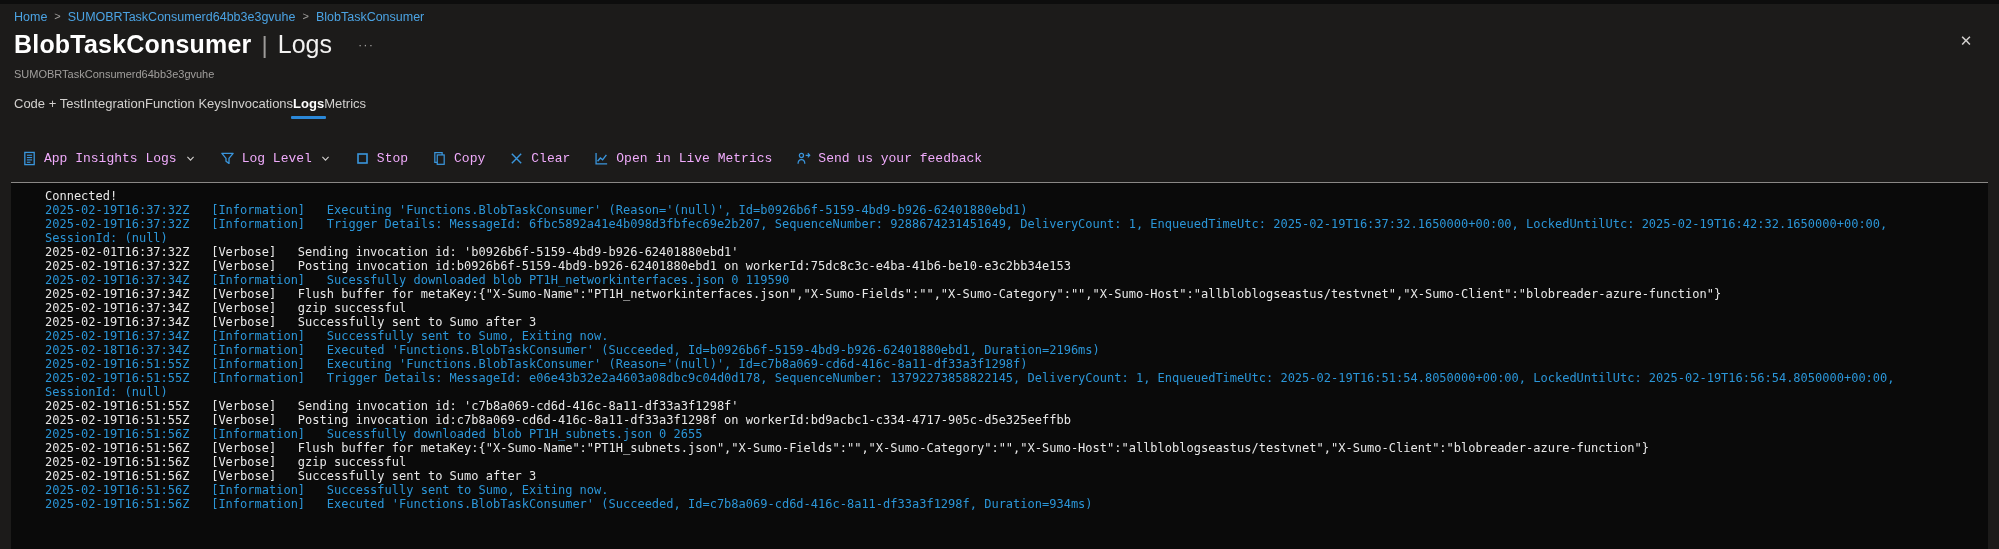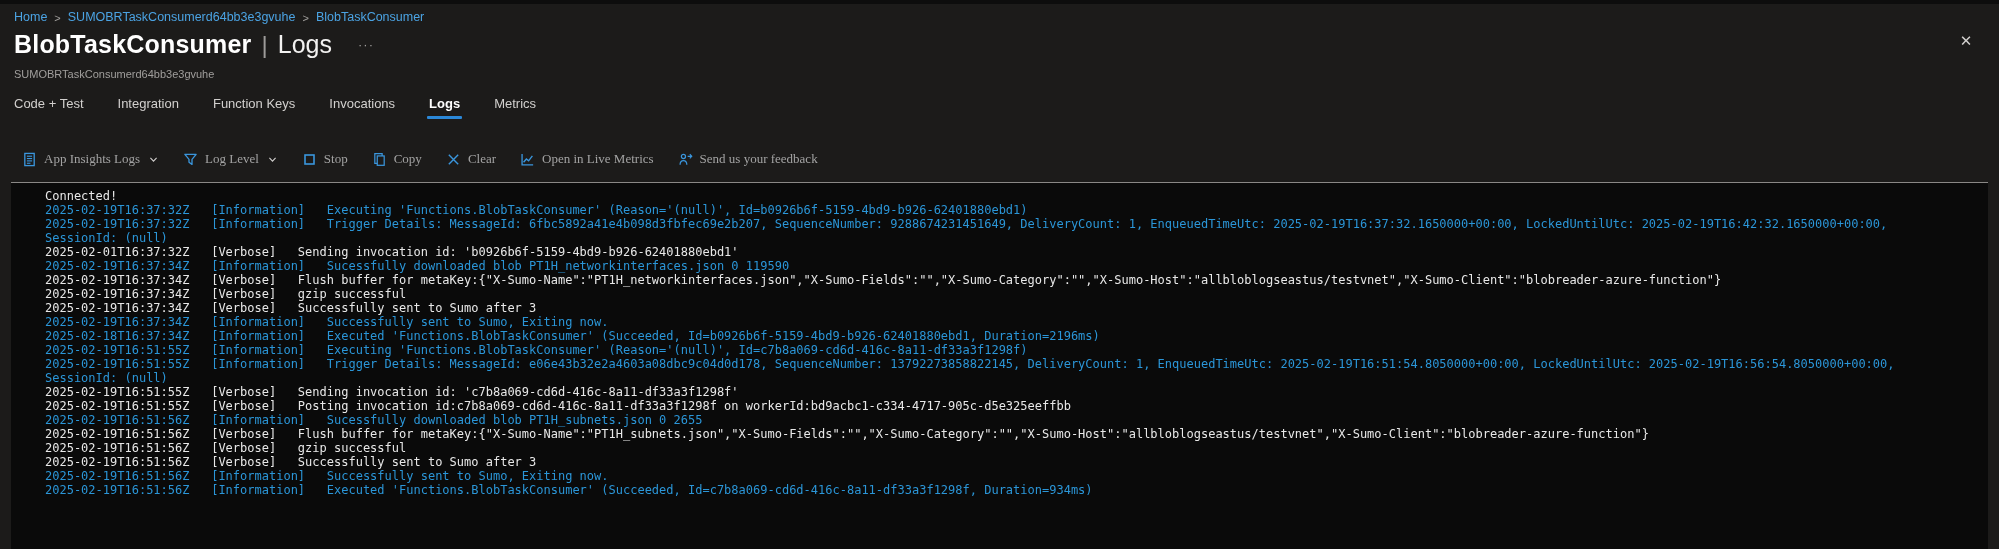--- a/index.html
+++ b/index.html
@@ -8,53 +8,53 @@
     background: #1c1b1a;
     font-family: "Liberation Sans", sans-serif;
     color: #f3f2f1;
     position: relative;
   }
   .top-edge { position: absolute; top: 0; left: 0; right: 0; height: 4px; background: #0d0d0d; }
 
   
   .breadcrumb {
     position: absolute; top: 10px; left: 14px;
-    font-size: 12.5px; display: flex; align-items: flex-end; gap: 7px;
+    font-size: 12.5px; display: flex; align-items: flex-start; gap: 7px;
   }
   .crumb { color: #4ba3e3; cursor: pointer; }
   .crumb-sep { color: #a19f9d; font-size: 11px; }
 
   
   .header-row { position: absolute; top: 30px; left: 14px; display: flex; align-items: center; }
   .page-title { font-size: 25px; font-weight: 700; color: #ffffff; letter-spacing: 0.2px; }
   .title-sep { font-size: 24px; font-weight: 300; color: #9d9b99; margin: 0 10px; }
   .title-view { font-size: 25px; font-weight: 400; color: #f3f2f1; }
   .more-dots { margin-left: 26px; color: #a19f9d; font-size: 13px; letter-spacing: 1px; cursor: pointer; }
   .subtitle { position: absolute; top: 68px; left: 14px; font-size: 11px; color: #a19f9d; }
   .close-btn {
     position: absolute; top: 30px; right: 22px;
     width: 22px; height: 22px; display: flex; align-items: center; justify-content: center;
     color: #d2d0ce; font-size: 15px; cursor: pointer;
   }
 
   
-  .tab-bar { position: absolute; top: 96px; left: 14px; display: flex; gap: 34px; }
+  .tab-bar { position: absolute; top: 96px; left: 14px; display: flex; }
   .tab { font-size: 13px; color: #d2d0ce; padding-bottom: 8px; cursor: pointer; position: relative; }
   .tab.active { color: #ffffff; font-weight: 700; }
   .tab.active::after {
     content: ""; position: absolute; left: -2px; right: -2px; bottom: 0; height: 3px;
     background: var(--accent, #2b88d8); border-radius: 1px;
   }
 
   
   .toolbar { position: absolute; top: 146px; left: 14px; display: flex; align-items: center; gap: 8px; }
   .tb-btn {
     display: flex; align-items: center; gap: 7px;
-    background: none; border: none; color: #a3a3a3;
-    font-family: Liberation Serif, serif; font-size: 13px;
+    background: none; border: none; color: #f0abfc;
+    font-family: Liberation Mono, monospace; font-size: 13px;
     padding: 5px 8px; cursor: pointer;
   }
   .tb-icon { display: flex; align-items: center; }
   .tb-chevron { display: flex; align-items: center; margin-left: 1px; }
 
   
   .log-console {
     position: absolute; left: 11px; right: 11px; top: 182px; bottom: 0;
     background: #0a0a0a;
     border-top: 1px solid #8a8886;
@@ -177,20 +177,21 @@
       <span>Send us your feedback</span>
     </button>
   </div>
 
 <div class="log-console" id="log-console">
     <div class="log-line plain">Connected!</div>
     <div class="log-line info">2025-02-19T16:37:32Z   [Information]   Executing 'Functions.BlobTaskConsumer' (Reason='(null)', Id=b0926b6f-5159-4bd9-b926-62401880ebd1)</div>
     <div class="log-line info">2025-02-19T16:37:32Z   [Information]   Trigger Details: MessageId: 6fbc5892a41e4b098d3fbfec69e2b207, SequenceNumber: 9288674231451649, DeliveryCount: 1, EnqueuedTimeUtc: 2025-02-19T16:37:32.1650000+00:00, LockedUntilUtc: 2025-02-19T16:42:32.1650000+00:00,
 SessionId: (null)</div>
     <div class="log-line plain">2025-02-01T16:37:32Z   [Verbose]   Sending invocation id: 'b0926b6f-5159-4bd9-b926-62401880ebd1'</div>
+    <div class="log-line plain">2025-02-19T16:37:32Z   [Verbose]   Posting invocation id:b0926b6f-5159-4bd9-b926-62401880ebd1 on workerId:75dc8c3c-e4ba-41b6-be10-e3c2bb34e153</div>
     <div class="log-line info">2025-02-19T16:37:34Z   [Information]   Sucessfully downloaded blob PT1H_networkinterfaces.json 0 119590</div>
     <div class="log-line plain">2025-02-19T16:37:34Z   [Verbose]   Flush buffer for metaKey:{"X-Sumo-Name":"PT1H_networkinterfaces.json","X-Sumo-Fields":"","X-Sumo-Category":"","X-Sumo-Host":"allbloblogseastus/testvnet","X-Sumo-Client":"blobreader-azure-function"}</div>
     <div class="log-line plain">2025-02-19T16:37:34Z   [Verbose]   gzip successful</div>
     <div class="log-line plain">2025-02-19T16:37:34Z   [Verbose]   Successfully sent to Sumo after 3</div>
     <div class="log-line info">2025-02-19T16:37:34Z   [Information]   Successfully sent to Sumo, Exiting now.</div>
     <div class="log-line info">2025-02-18T16:37:34Z   [Information]   Executed 'Functions.BlobTaskConsumer' (Succeeded, Id=b0926b6f-5159-4bd9-b926-62401880ebd1, Duration=2196ms)</div>
     <div class="log-line info">2025-02-19T16:51:55Z   [Information]   Executing 'Functions.BlobTaskConsumer' (Reason='(null)', Id=c7b8a069-cd6d-416c-8a11-df33a3f1298f)</div>
     <div class="log-line info">2025-02-19T16:51:55Z   [Information]   Trigger Details: MessageId: e06e43b32e2a4603a08dbc9c04d0d178, SequenceNumber: 13792273858822145, DeliveryCount: 1, EnqueuedTimeUtc: 2025-02-19T16:51:54.8050000+00:00, LockedUntilUtc: 2025-02-19T16:56:54.8050000+00:00,
 SessionId: (null)</div>
     <div class="log-line plain">2025-02-19T16:51:55Z   [Verbose]   Sending invocation id: 'c7b8a069-cd6d-416c-8a11-df33a3f1298f'</div>

